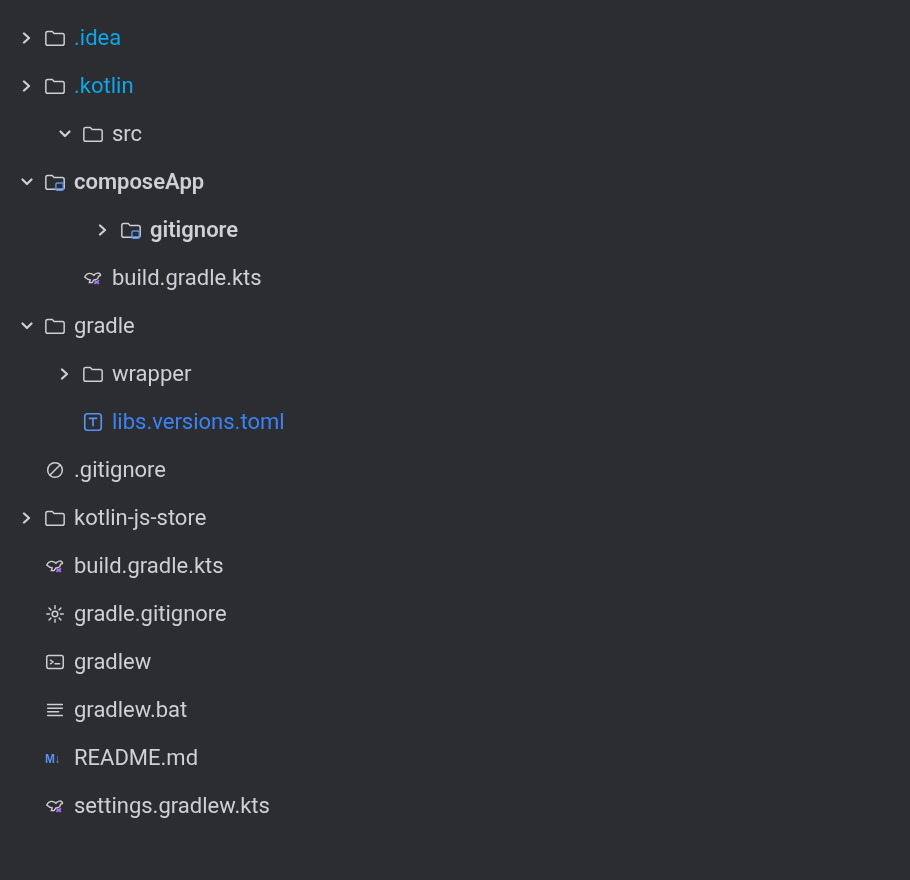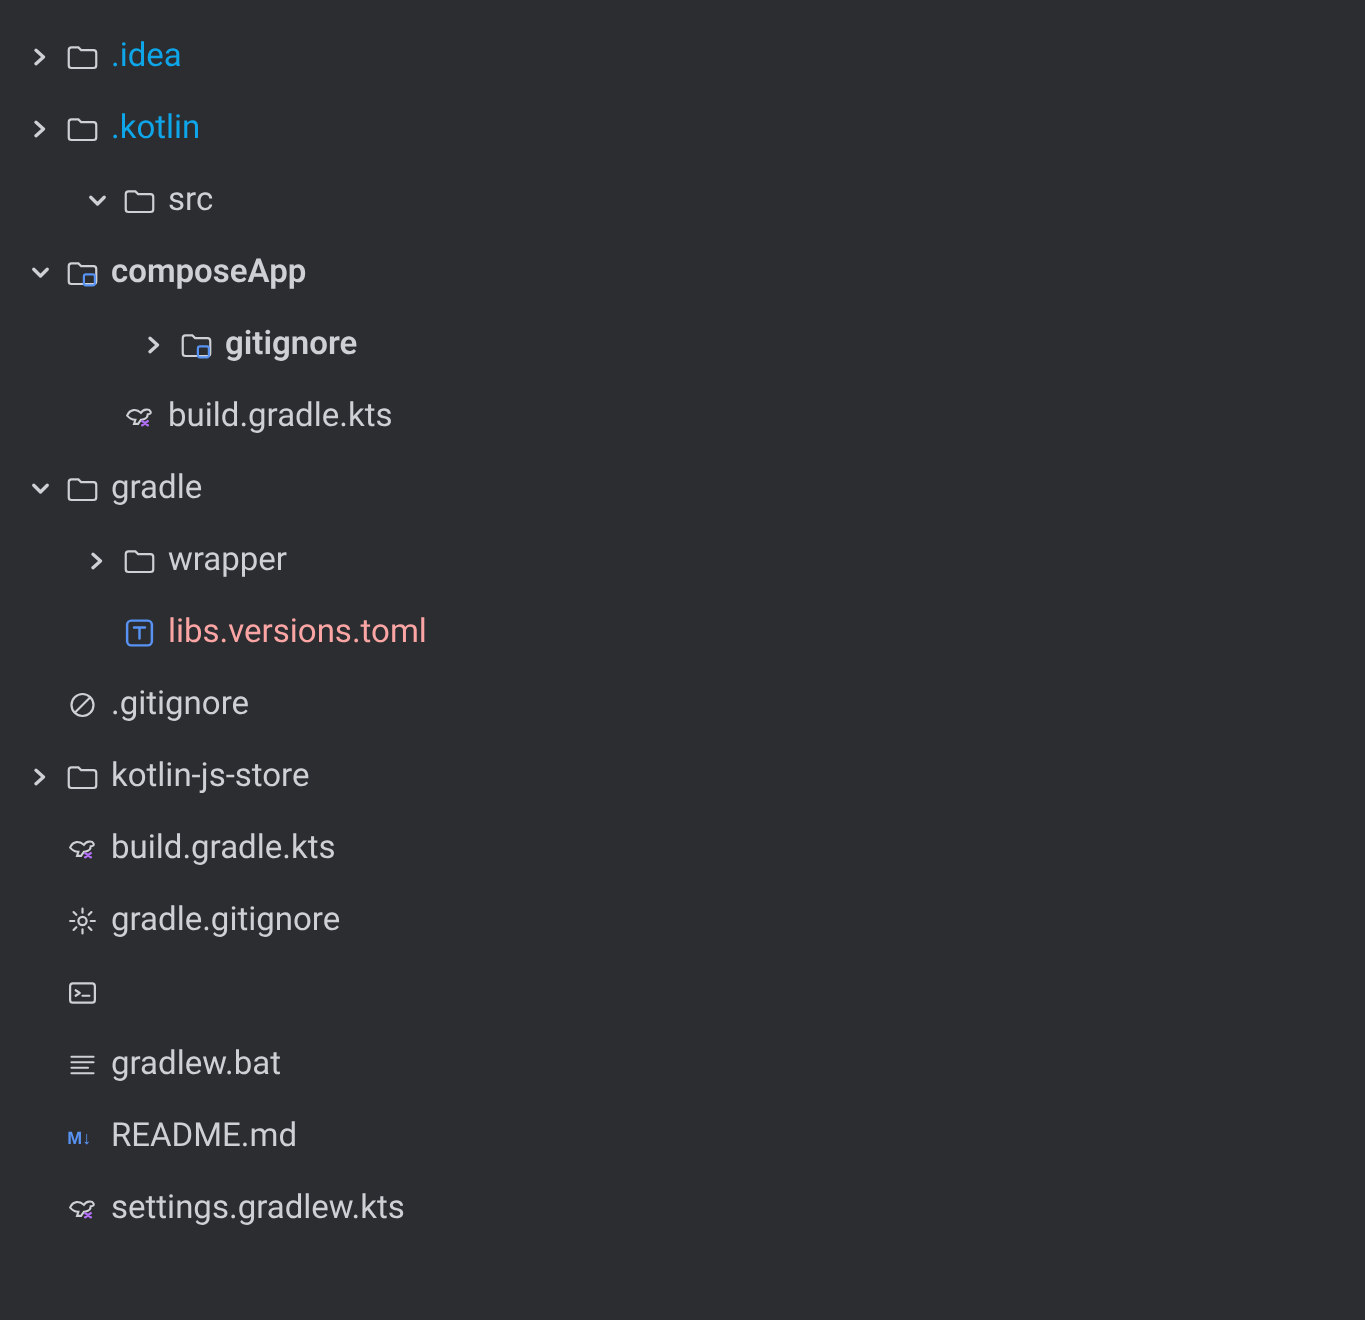--- a/index.html
+++ b/index.html
@@ -48,21 +48,21 @@
     display: inline-flex;
     align-items: center;
     justify-content: center;
     margin: 0 8px 0 6px;
     flex: 0 0 22px;
   }
   .ic svg { width: 22px; height: 22px; }
   .label { }
   .bold  { font-weight: 600; }
   .orange { color: #0ea5e9; }
-  .blue   { color: #fca5a5; }
+  .blue   { color: #3b82f6; }
 
   
   .lvl-0 { padding-left: 0px; }
   .lvl-1 { padding-left: 38px; }
   .lvl-2 { padding-left: 76px; }
 </style>
 </head>
 <body>
 
 <div class="tree">
@@ -238,20 +238,21 @@
   </div>
 
   <div class="row lvl-0">
     <span class="arrow-slot"></span>
     <span class="ic">
       <svg viewBox="0 0 24 24">
         <rect x="3" y="5" width="18" height="14" rx="2" fill="none" stroke="#ced0d6" stroke-width="1.6"></rect>
         <path d="M7 10 l3 2 l-3 2 M12 14 h5" stroke="#ced0d6" stroke-width="1.6" stroke-linecap="round" stroke-linejoin="round" fill="none"></path>
       </svg>
     </span>
+    <span class="label">gradlew</span>
   </div>
 
   <div class="row lvl-0">
     <span class="arrow-slot"></span>
     <span class="ic">
       <svg viewBox="0 0 24 24">
         <path d="M4 6 h16 M4 10 h16 M4 14 h12 M4 18 h16" stroke="#ced0d6" stroke-width="1.6" stroke-linecap="round"></path>
       </svg>
     </span>
     <span class="label">gradlew.bat</span>

